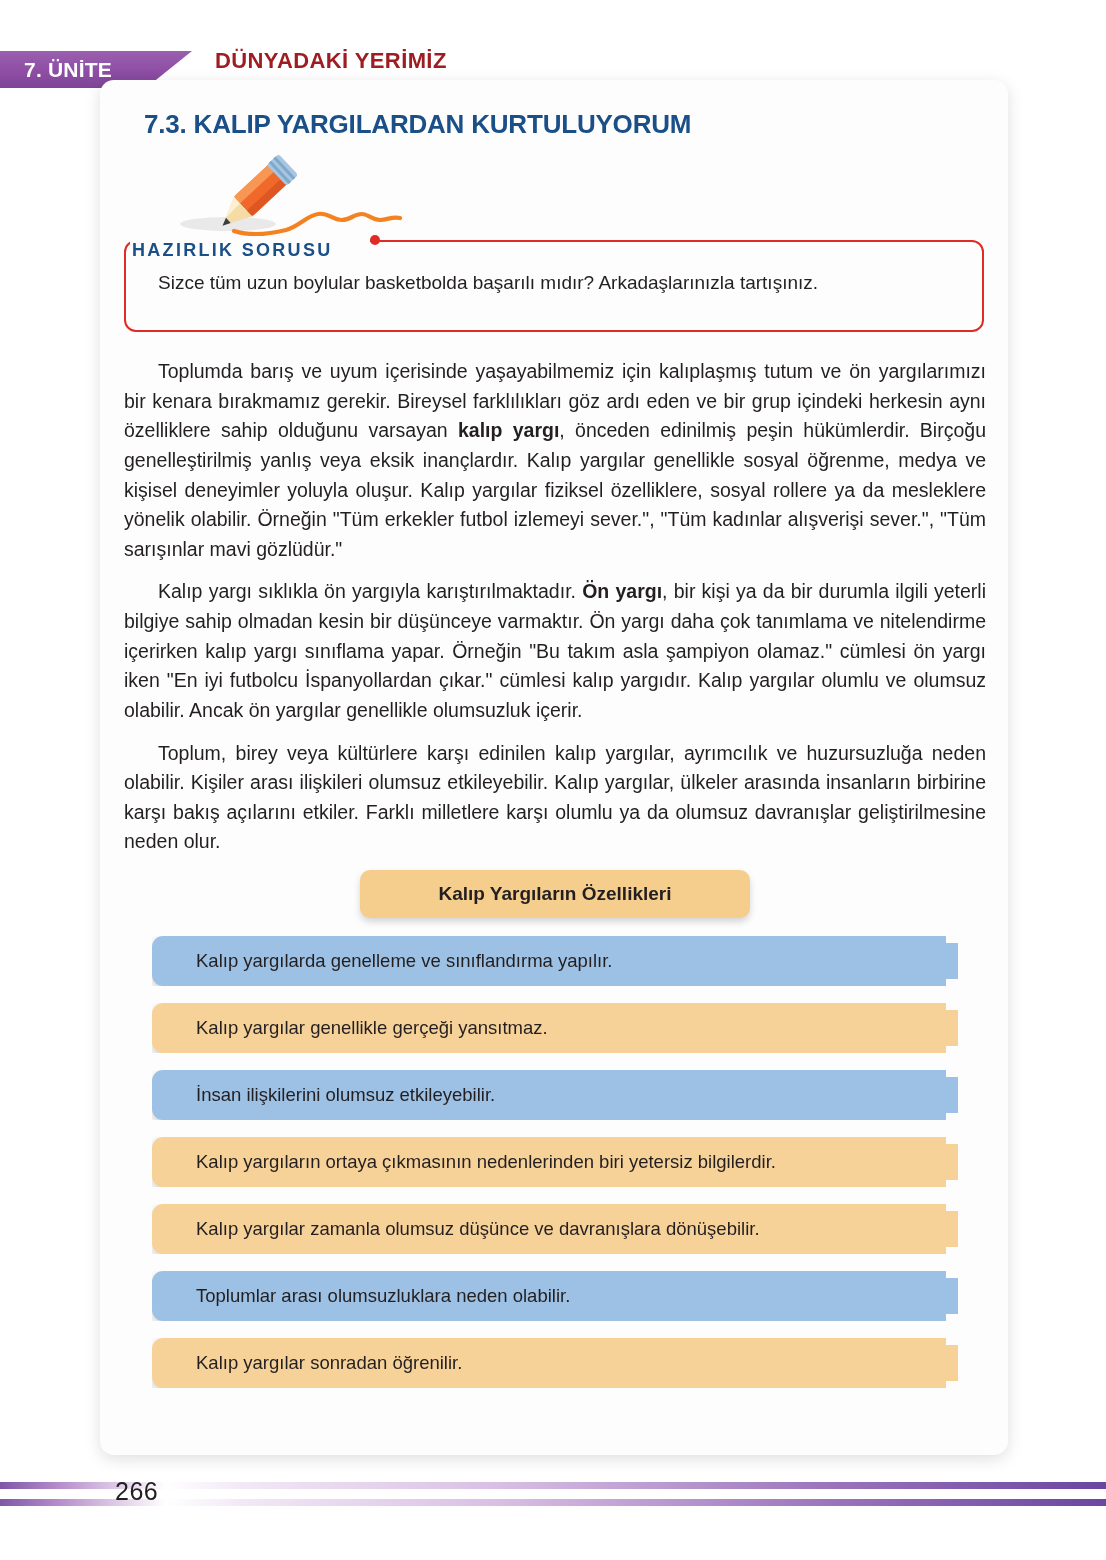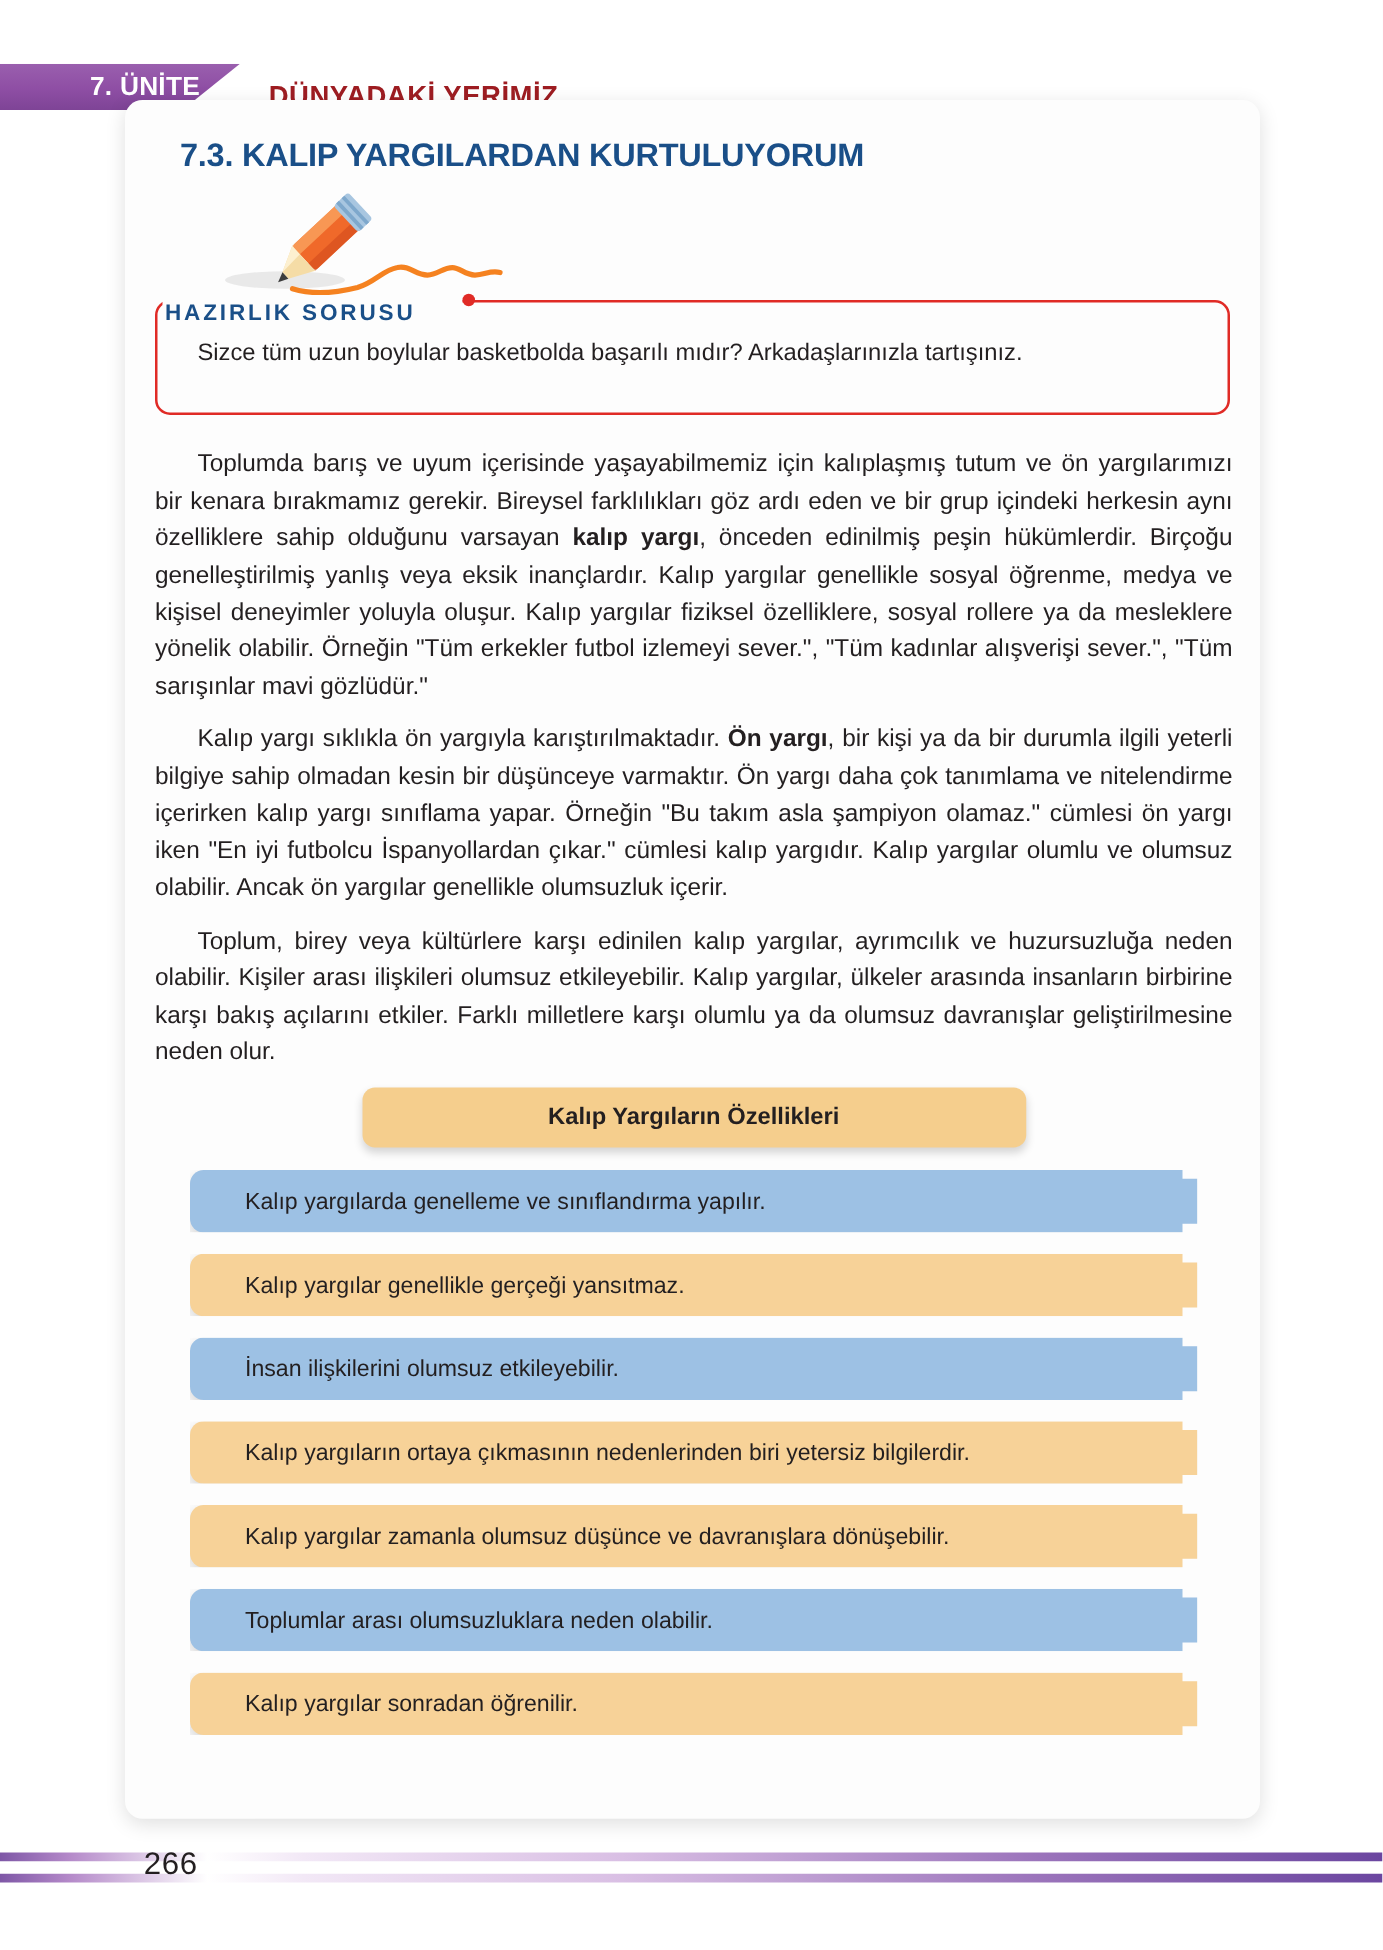--- a/index.html
+++ b/index.html
@@ -19,35 +19,35 @@
   .unit-tag {
     position: absolute;
     left: 0;
     top: 51px;
     height: 37px;
     width: 192px;
     background: linear-gradient(180deg, #9a5fae 0%, #8e4ea4 55%, #7e4496 100%);
     display: flex;
     align-items: center;
     justify-content: flex-start;
-    padding-left: 72px;
+    padding-left: 24px;
     box-sizing: border-box;
     clip-path: polygon(0 0, 100% 0, 76% 100%, 0 100%);
   }
   .unit-tag-label {
     color: #ffffff;
     font-size: 21px;
     font-weight: bold;
     letter-spacing: 0.2px;
     white-space: nowrap;
   }
   .unit-title {
     position: absolute;
     left: 215px;
-    top: 64px;
+    top: 48px;
     color: #9e1d22;
     font-size: 22px;
     font-weight: bold;
     letter-spacing: 0.4px;
   }
 
   
   .page-card {
     position: absolute;
     left: 100px;
@@ -157,21 +157,21 @@
   .para b { font-weight: bold; }
 
   
   .diagram {
     position: absolute;
     left: 24px;
     top: 790px;
     width: 862px;
   }
   .diagram-head {
-    width: 531px;
+    width: 390px;
     margin: 0 auto 18px auto;
     background: #f5ce8d;
     border-radius: 10px;
     text-align: center;
     font-size: 19px;
     font-weight: bold;
     color: #231f20;
     padding: 13px 10px;
     box-sizing: border-box;
     box-shadow: 0 4px 7px rgba(0,0,0,0.16);

